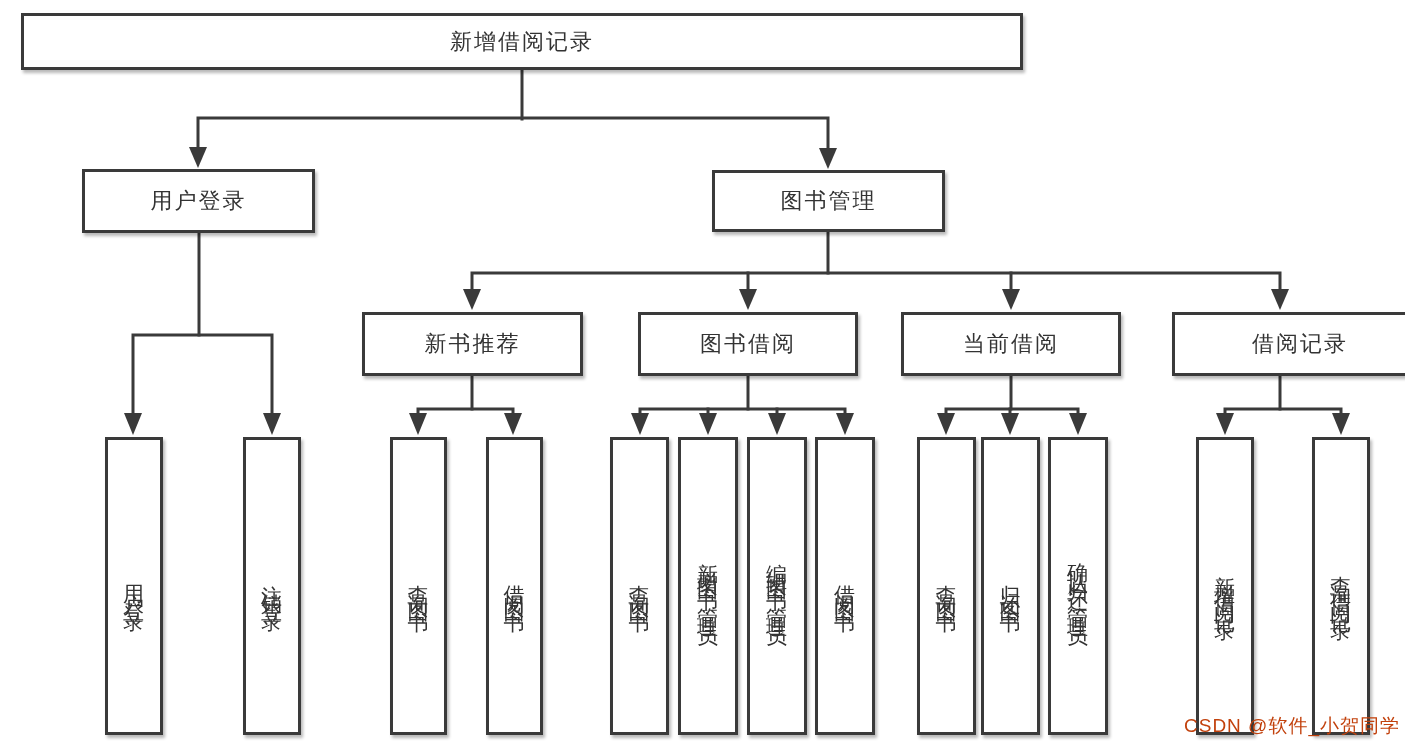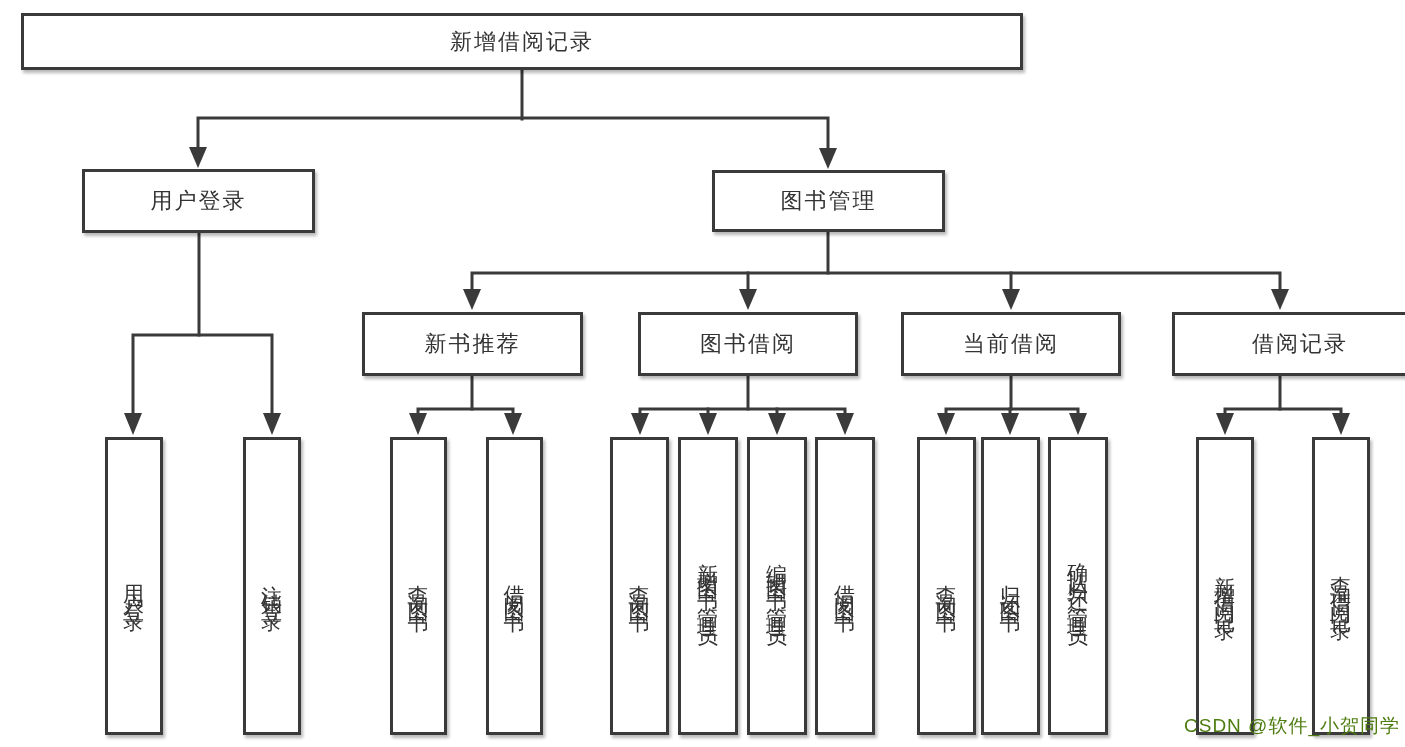--- a/index.html
+++ b/index.html
@@ -65,21 +65,21 @@
   .n-d3 { left: 1048px; width: 60px; }
   .n-e1 { left: 1196px; width: 58px; }
   .n-e2 { left: 1312px; width: 58px; }
   .watermark {
     position: absolute;
     left: 1184px;
     top: 713px;
     z-index: 5;
     font-size: 19px;
     letter-spacing: 1px;
-    color: #4d7c0f;
+    color: #c2410c;
     white-space: nowrap;
   }
 </style>
 </head>
 <body>
 
 <div class="canvas">
 
   <svg class="connectors" width="1405" height="747" viewBox="0 0 1405 747" xmlns="http://www.w3.org/2000/svg">
     <g stroke="#3a3a3a" stroke-width="3" fill="none" stroke-linecap="square">

